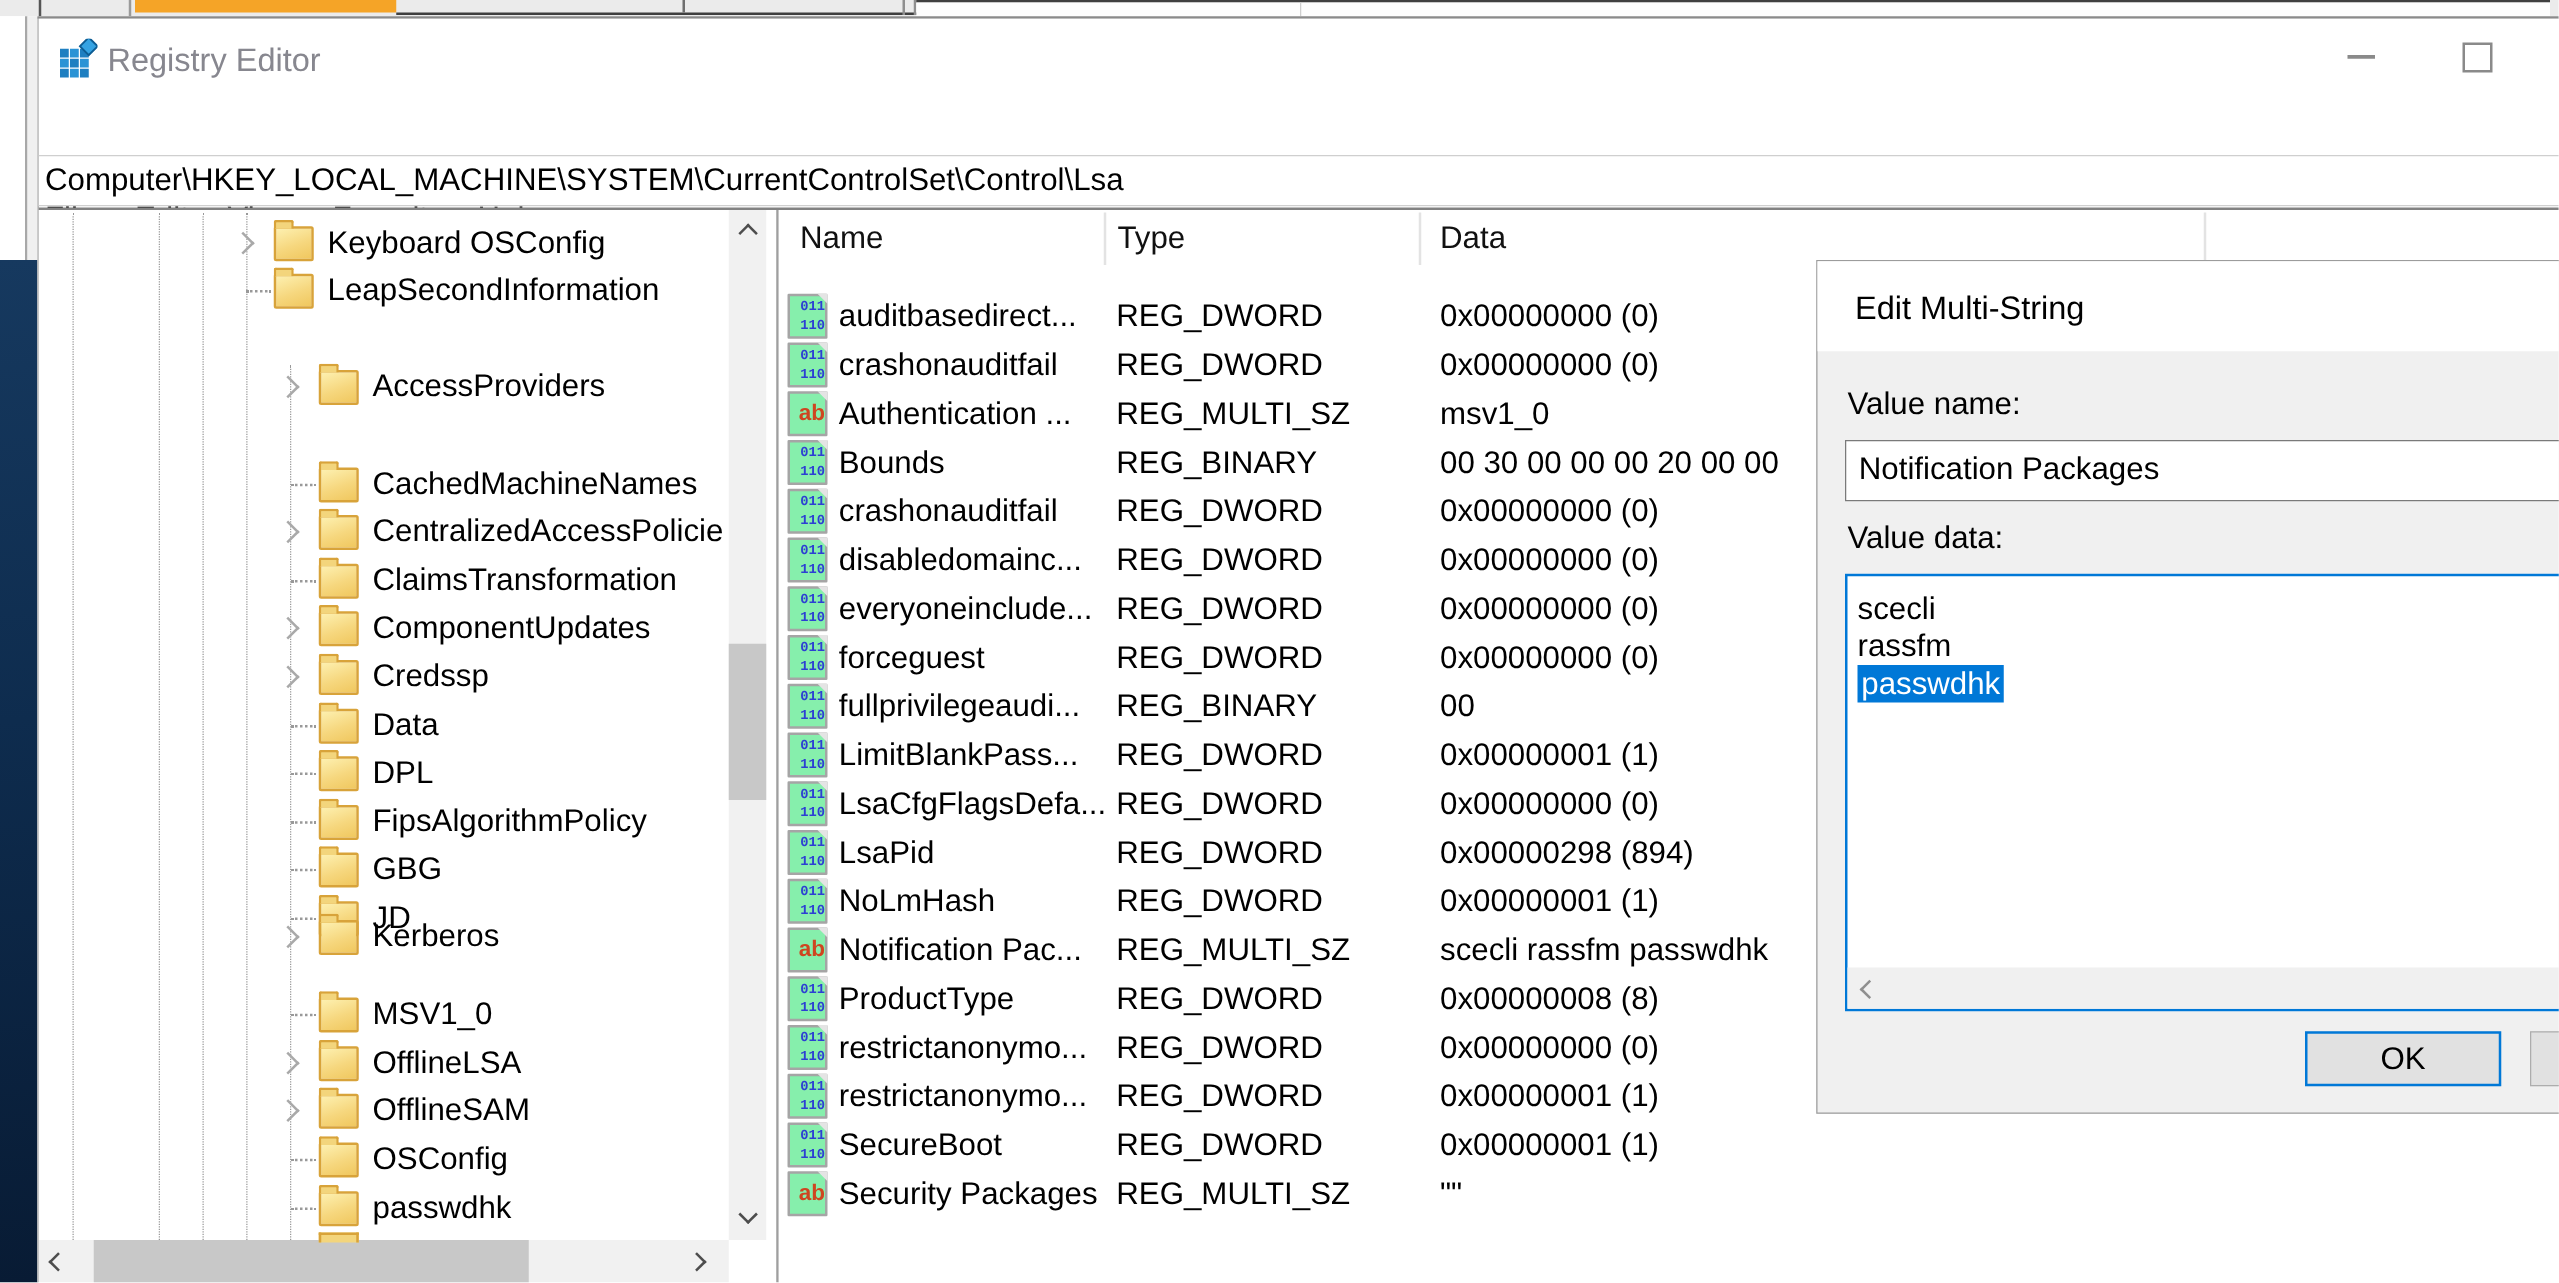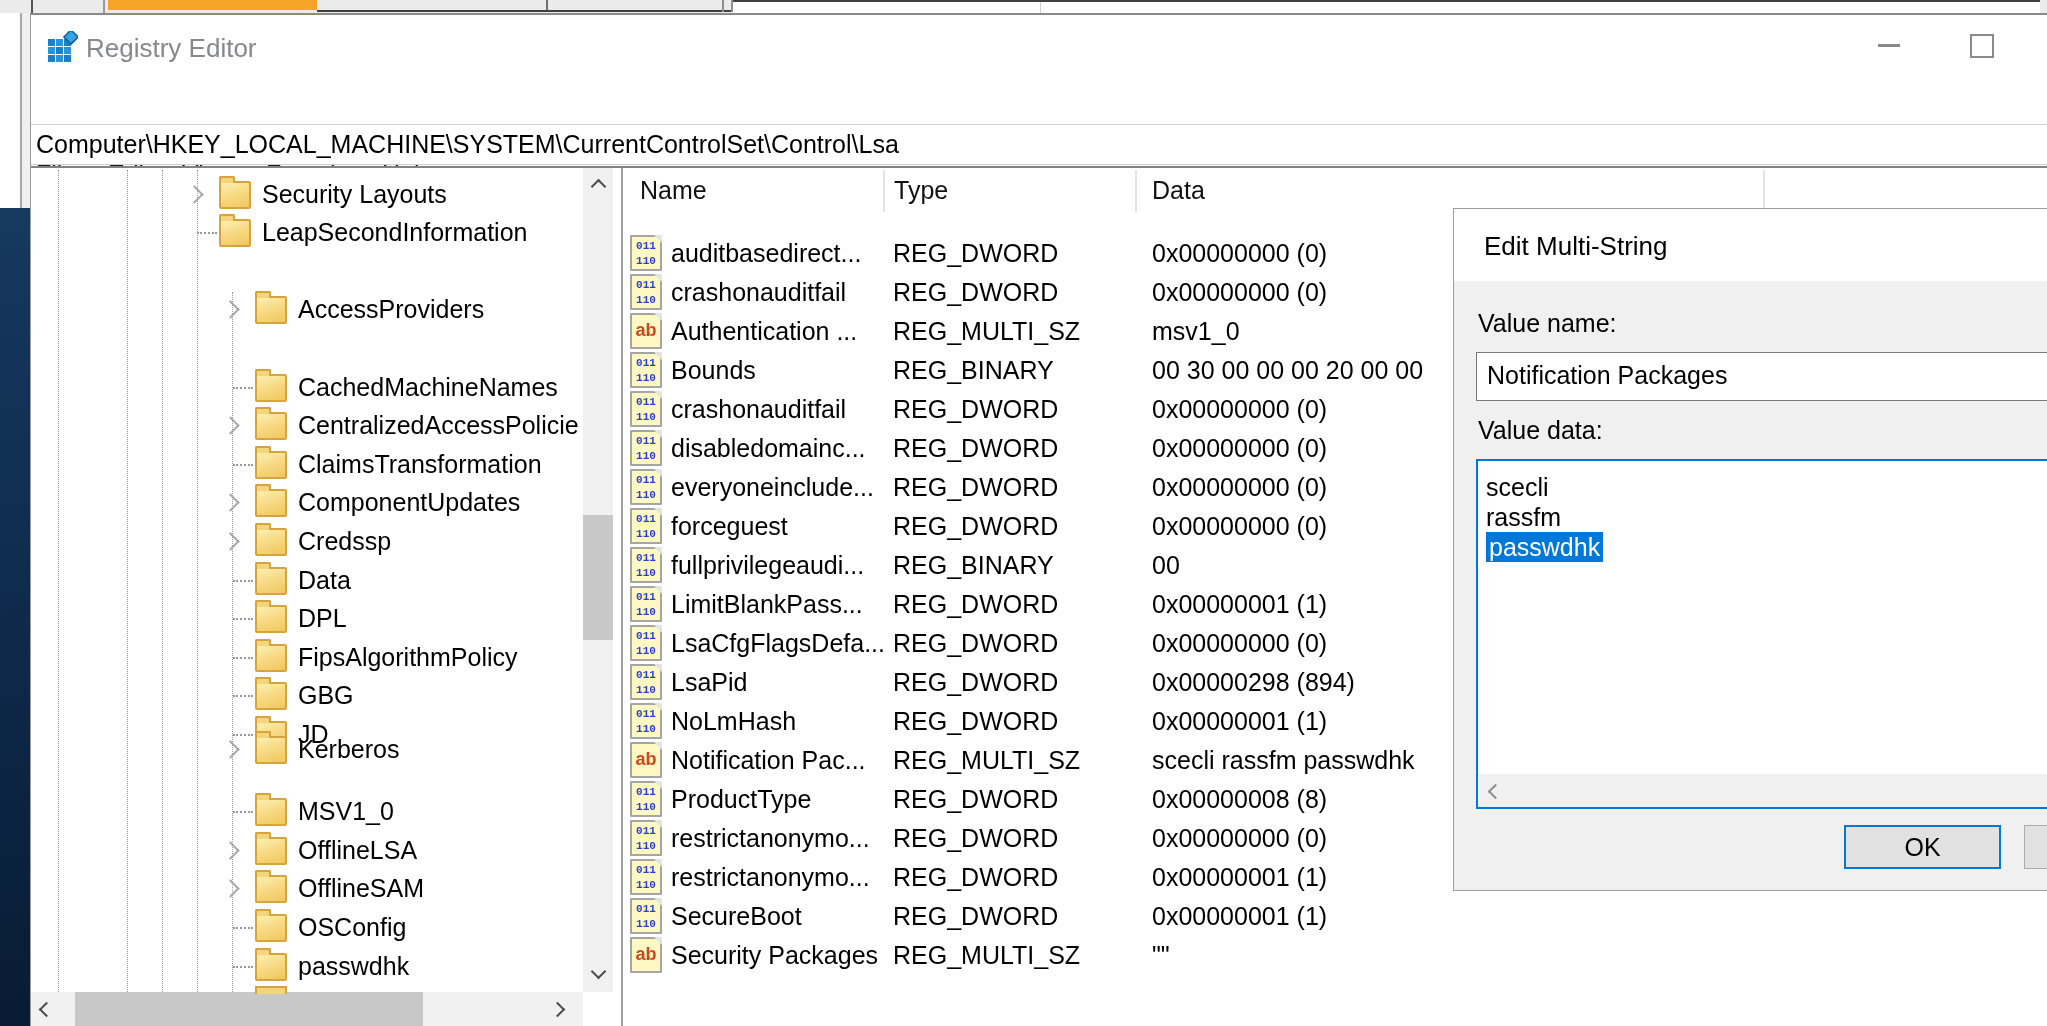--- a/index.html
+++ b/index.html
@@ -60,22 +60,22 @@
   .sarr.right{transform:rotate(-45deg);}
 
   #panel-divider{left:621px;top:168px;width:2px;height:858px;background:#9f9f9f;}
 
   
   #list-panel{left:623px;top:168px;width:1424px;height:858px;background:#fff;}
   .col-sep{position:absolute;top:2px;width:2px;height:42px;background:#e3e3e3;}
   .col-head{position:absolute;top:8px;font-size:25px;color:#111;white-space:nowrap;}
   .list-row{position:absolute;left:0;width:1424px;height:39px;}
   .cell{position:absolute;top:6px;font-size:25px;color:#000;white-space:nowrap;}
-  .vicon{position:absolute;left:7px;top:2px;width:28px;height:32px;background:#fef9c3;
-    border:2px solid #a5a5a5;border-radius:1px;text-align:center;}
+  .vicon{position:absolute;left:7px;top:2px;width:28px;height:32px;background:#86efac;
+    border:2px solid #a5a5a5;border-radius:1px;text-align:right;}
   .vicon:after{content:"";position:absolute;right:-2px;top:-2px;width:0;height:0;
     border-style:solid;border-width:0 8px 8px 0;border-color:transparent #e4e4e4 transparent transparent;}
   .vicon .dw{display:block;font-family:"Liberation Mono",monospace;font-weight:bold;
     font-size:11px;line-height:11px;color:#2d3fd3;letter-spacing:0;margin-top:4px;}
   .vicon .ab{display:block;font-weight:bold;font-size:18px;line-height:30px;color:#cf4520;}
 
   
   #dialog{left:1453px;top:208px;width:640px;height:683px;background:#f0f0f0;
     border:1px solid #9c9c9c;box-sizing:border-box;z-index:30;}
   #dialog-titlebar{position:absolute;left:0;top:0;width:100%;height:72px;background:#fff;}
@@ -155,21 +155,21 @@
 
 <div class="abs" id="tree-panel">
     <div class="guide" style="left: 27px; top: 2px; height: 822px;"></div>
     <div class="guide" style="left: 96px; top: 2px; height: 822px;"></div>
     <div class="guide" style="left: 131px; top: 2px; height: 822px;"></div>
     <div class="guide" style="left: 166px; top: 2px; height: 822px;"></div>
     <div class="guide" style="left: 201px; top: 124px; height: 700px;"></div>
     <div class="tree-row" style="top: 7px;">
       <div class="chev right" style="left: 157px; top: 13px;"></div>
       <div class="folder" style="left: 188px;"></div>
-      <div class="tree-label" style="left: 231px;">Security Layouts</div>
+      <div class="tree-label" style="left: 231px;">Keyboard OSConfig</div>
     </div>
     <div class="tree-row" style="top: 45px;">
       <div class="stub" style="left: 166px; top: 19px; width: 20px;"></div>
       <div class="folder" style="left: 188px;"></div>
       <div class="tree-label" style="left: 231px;">LeapSecondInformation</div>
     </div>
     <div class="tree-row" style="top: 122px;">
       <div class="chev right" style="left: 193px; top: 13px;"></div>
       <div class="folder" style="left: 224px;"></div>
       <div class="tree-label" style="left: 267px;">AccessProviders</div>

